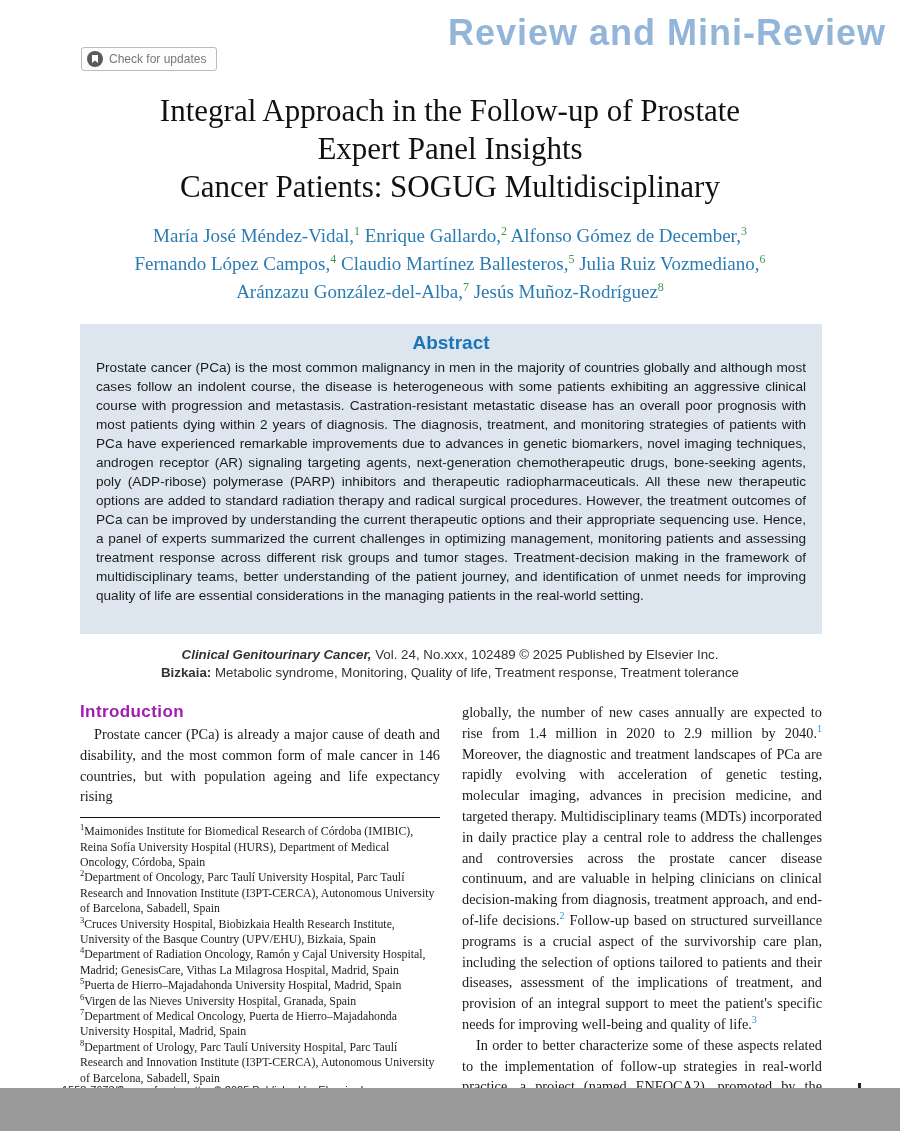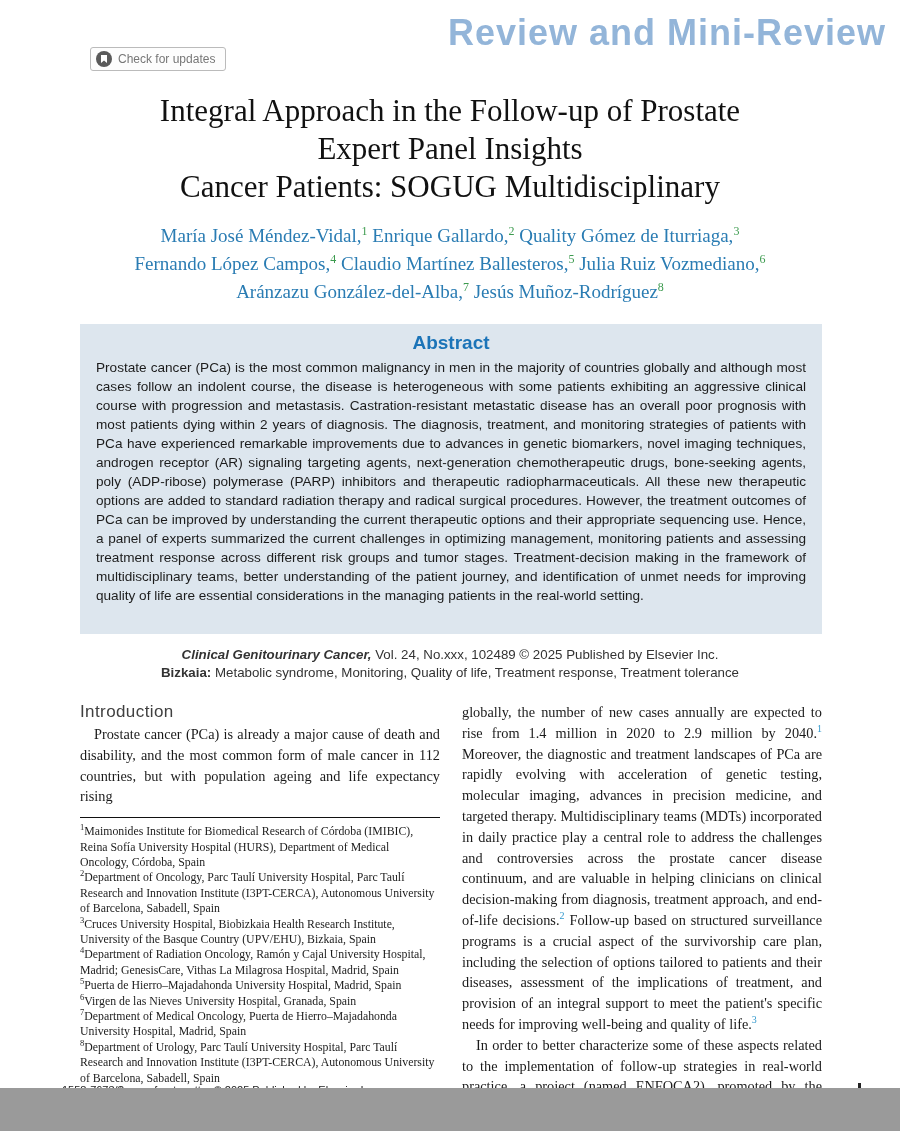--- a/index.html
+++ b/index.html
@@ -17,21 +17,21 @@
   .banner {
     padding: 12px 14px 0 0;
     text-align: right;
     font-family: "Liberation Sans", "DejaVu Sans", sans-serif;
     font-weight: 700;
     font-size: 36px;
     letter-spacing: 1px;
     color: #93b5d9;
   }
   .check-badge {
-    position: absolute; left: 90px; top: 47px;
+    position: absolute; left: 81px; top: 47px;
     display: flex; align-items: center; gap: 6px;
     border: 1px solid #bbb; border-radius: 3px;
     background: #fdfdfd;
     padding: 3px 10px 3px 5px;
     font-family: "Liberation Sans", "DejaVu Sans", sans-serif;
     font-size: 12px; color: #777;
     cursor: pointer;
   }
   .check-icon {
     width: 16px; height: 16px; border-radius: 50%;
@@ -103,24 +103,24 @@
   .keywords .kw-label { font-weight: 700; }
   
   .columns {
     display: flex;
     margin: 22px 78px 0 80px;
     gap: 22px;
   }
   .col { width: 360px; flex: 0 0 auto; }
   .section-heading {
     font-family: "Liberation Sans", "DejaVu Sans", sans-serif;
-    font-weight: 400;
+    font-weight: 700;
     font-size: 17px;
     letter-spacing: 0.4px;
-    color: #404040;
+    color: #a21caf;
     margin-bottom: 2px;
   }
   .body-par {
     font-size: 14.3px;
     line-height: 20.8px;
     text-align: justify;
   }
   .body-par.indent { text-indent: 14px; }
   .refsup {
     color: #2f97cc;
@@ -188,21 +188,21 @@
     <span>Check for updates</span>
   </div>
 
   <div class="title">
     <div>Integral Approach in the Follow-up of Prostate</div>
     <div>Expert Panel Insights</div>
     <div>Cancer Patients: SOGUG Multidisciplinary</div>
   </div>
 
   <div class="authors">
-      <div><span>María José Méndez-Vidal,</span><sup>1</sup><span> Enrique Gallardo,</span><sup>2</sup><span> Quality Gómez de Iturriaga,</span><sup>3</sup></div>
+      <div><span>María José Méndez-Vidal,</span><sup>1</sup><span> Enrique Gallardo,</span><sup>2</sup><span> Alfonso Gómez de December,</span><sup>3</sup></div>
       <div><span>Fernando López Campos,</span><sup>4</sup><span> Claudio Martínez Ballesteros,</span><sup>5</sup><span> Julia Ruiz Vozmediano,</span><sup>6</sup></div>
       <div><span>Aránzazu González-del-Alba,</span><sup>7</sup><span> Jesús Muñoz-Rodríguez</span><sup>8</sup></div>
     </div>
 
   <div class="abstract-box">
     <div class="abstract-heading">Abstract</div>
     <div class="abstract-text">Prostate cancer (PCa) is the most common malignancy in men in the majority of countries globally and although most cases follow an indolent course, the disease is heterogeneous with some patients exhibiting an aggressive clinical course with progression and metastasis. Castration-resistant metastatic disease has an overall poor prognosis with most patients dying within 2 years of diagnosis. The diagnosis, treatment, and monitoring strategies of patients with PCa have experienced remarkable improvements due to advances in genetic biomarkers, novel imaging techniques, androgen receptor (AR) signaling targeting agents, next-generation chemotherapeutic drugs, bone-seeking agents, poly (ADP-ribose) polymerase (PARP) inhibitors and therapeutic radiopharmaceuticals. All these new therapeutic options are added to standard radiation therapy and radical surgical procedures. However, the treatment outcomes of PCa can be improved by understanding the current therapeutic options and their appropriate sequencing use. Hence, a panel of experts summarized the current challenges in optimizing management, monitoring patients and assessing treatment response across different risk groups and tumor stages. Treatment-decision making in the framework of multidisciplinary teams, better understanding of the patient journey, and identification of unmet needs for improving quality of life are essential considerations in the managing patients in the real-world setting.</div>
   </div>
 
   <div class="citation">
@@ -210,21 +210,21 @@
   </div>
 
   <div class="keywords">
     <span class="kw-label">Bizkaia:</span><span> Metabolic syndrome, Monitoring, Quality of life, Treatment response, Treatment tolerance</span>
   </div>
 
   <div class="columns">
 
     <div class="col">
       <div class="section-heading">Introduction</div>
-      <p class="body-par indent">Prostate cancer (PCa) is already a major cause of death and disability, and the most common form of male cancer in 112 countries, but with population ageing and life expectancy rising</p>
+      <p class="body-par indent">Prostate cancer (PCa) is already a major cause of death and disability, and the most common form of male cancer in 146 countries, but with population ageing and life expectancy rising</p>
 
       <hr class="fn-rule">
 
       <div class="footnotes">
         <div>
             <div class="affil"><sup>1</sup>Maimonides Institute for Biomedical Research of Córdoba (IMIBIC), Reina Sofía University Hospital (HURS), Department of Medical Oncology, Córdoba, Spain</div>
             <div class="affil"><sup>2</sup>Department of Oncology, Parc Taulí University Hospital, Parc Taulí Research and Innovation Institute (I3PT-CERCA), Autonomous University of Barcelona, Sabadell, Spain</div>
             <div class="affil"><sup>3</sup>Cruces University Hospital, Biobizkaia Health Research Institute, University of the Basque Country (UPV/EHU), Bizkaia, Spain</div>
             <div class="affil"><sup>4</sup>Department of Radiation Oncology, Ramón y Cajal University Hospital, Madrid; GenesisCare, Vithas La Milagrosa Hospital, Madrid, Spain</div>
             <div class="affil"><sup>5</sup>Puerta de Hierro–Majadahonda University Hospital, Madrid, Spain</div>

